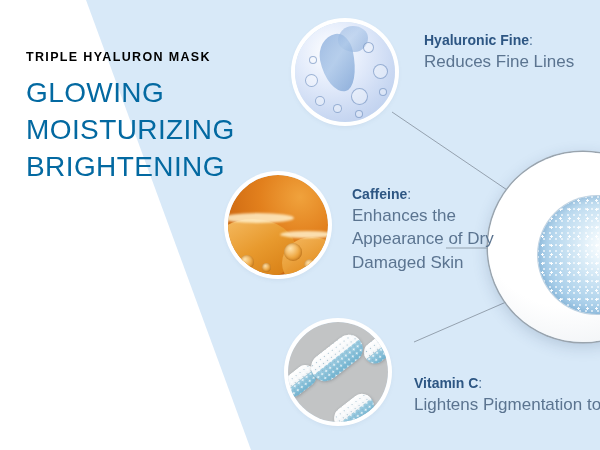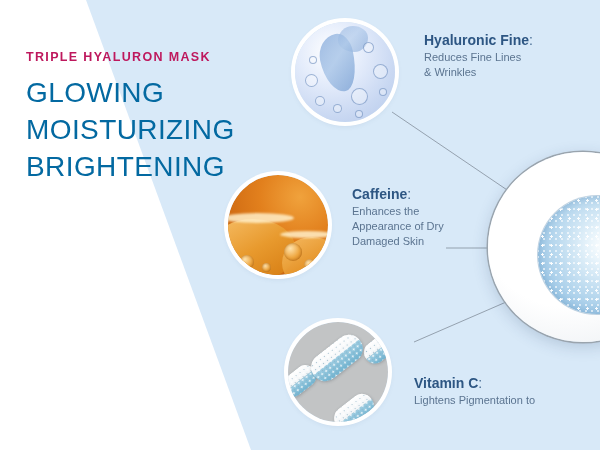--- a/index.html
+++ b/index.html
@@ -33,21 +33,21 @@
   .text-block {
     position: absolute;
     left: 26px;
     top: 50px;
     width: 230px;
   }
   .eyebrow {
     font-size: 12.5px;
     font-weight: bold;
     letter-spacing: 1.35px;
-    color: #be185d;
+    color: #000000;
     margin: 0 0 11px 0;
     white-space: nowrap;
   }
   .headline {
     font-size: 28px;
     font-weight: normal;
     color: #0369a1;
     letter-spacing: 0.4px;
     line-height: 1.32;
     margin: 0;
@@ -162,21 +162,21 @@
   .label { position: absolute; }
   .label .title {
     font-size: 14px;
     font-weight: bold;
     color: #2d5683;
     margin: 0 0 2px 0;
     white-space: nowrap;
   }
   .label .title .colon { font-weight: normal; color: #4a6f96; }
   .label .desc {
-    font-size: 11px;
+    font-size: 17px;
     font-weight: normal;
     color: #5b7490;
     line-height: 1.38;
     margin: 0;
   }
   .label .desc span { display: block; white-space: nowrap; }
 
   #label-hyaluronic { left: 424px; top: 32px; }
   #label-caffeine   { left: 352px; top: 186px; }
   #label-vitaminc   { left: 414px; top: 375px; }
@@ -295,21 +295,20 @@
   </div>
 
   <div id="product-jar">
     <div id="jar-gel"></div>
   </div>
 
   <div class="label" id="label-hyaluronic">
     <p class="title"><span>Hyaluronic Fine</span><span class="colon">:</span></p>
     <p class="desc">
       <span>Reduces Fine Lines</span>
-      <span>&amp; Wrinkles</span>
     </p>
   </div>
 
   <div class="label" id="label-caffeine">
     <p class="title"><span>Caffeine</span><span class="colon">:</span></p>
     <p class="desc">
       <span>Enhances the</span>
       <span>Appearance of Dry</span>
       <span>Damaged Skin</span>
     </p>

